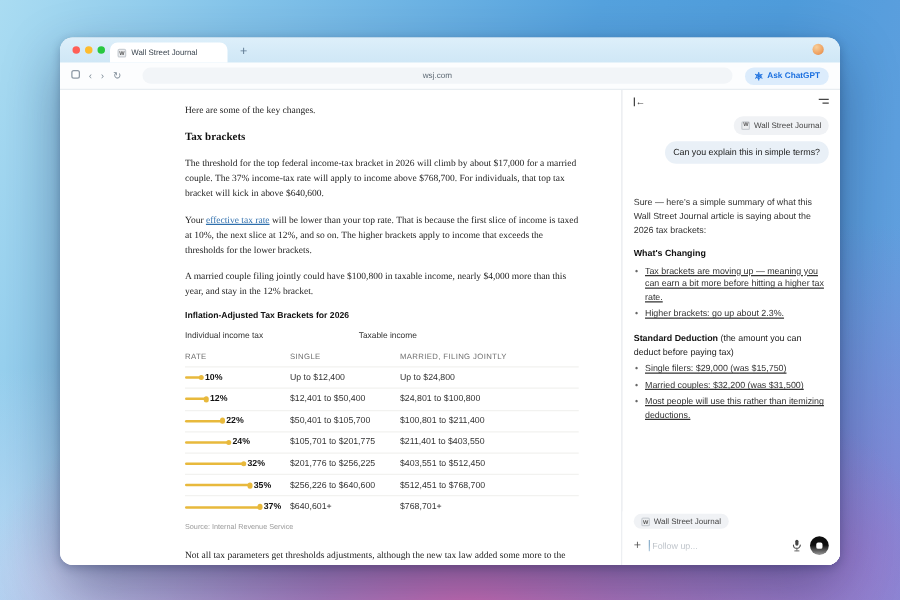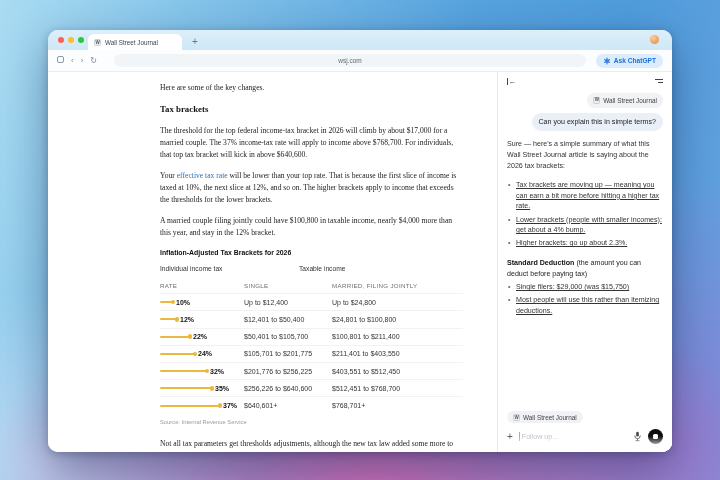--- a/index.html
+++ b/index.html
@@ -36,24 +36,24 @@
   .toolbar{ height:22px; background:#fcfdfe; border-bottom:1px solid #e8edf1; display:flex; align-items:center; padding:0 9px; flex:none; }
   .tool-ic{ color:#7e8b97; font-size:8px; line-height:1; margin-right:7px; flex:none; }
   .winic{ width:7px; height:7px; border:1px solid #8d99a4; border-radius:2px; }
   .urlbar{ flex:1; height:13px; margin:0 10px; background:#f2f5f8; border-radius:7px;
         display:flex; align-items:center; justify-content:center; font-size:6.5px; color:#5d6974; }
   .askbtn{ height:14px; padding:0 7px; background:#dcecfc; border-radius:8px; display:flex; align-items:center; gap:3px;
         font-size:6.6px; font-weight:bold; color:#1a6fdf; flex:none; }
   
   .content{ flex:1; display:flex; min-height:0; background:#fff; }
   .article{ flex:1; min-width:0; padding:10px 34px 16px 100px; overflow:hidden;
-        font-family:"Liberation Serif","DejaVu Serif",serif; font-size:7.6px; line-height:1.58; color:#222;margin-left:12px; }
+        font-family:"Liberation Serif","DejaVu Serif",serif; font-size:7.6px; line-height:1.58; color:#222; }
   .article p{ margin-bottom:9px; }
   .article h3{ font-size:8.8px; margin:5px 0 8px; color:#111; }
-  .a-link{ color:#2f6fad; }
+  .a-link{ color:#2f6fad; text-decoration:underline; }
   
   .wsj-table{ margin:3px 0 11px; font-family:"Liberation Sans","DejaVu Sans",sans-serif; }
   .t-title{ font-size:6.9px; font-weight:bold; color:#111; margin-bottom:5px; }
   .t-groups{ display:grid; grid-template-columns:84px 1fr; font-size:6.7px; color:#333; padding-bottom:4px; }
   .t-groups .g2{ padding-left:55px; }
   .t-head{ display:grid; grid-template-columns:84px 88px auto; font-size:6.2px; color:#6e6e6e; letter-spacing:.3px; padding:3px 0 2px; }
   .t-row{ display:grid; grid-template-columns:84px 88px auto; align-items:center; padding:2.6px 0; border-top:1px solid #f2f2f0; }
   .t-rate{ display:flex; align-items:center; gap:3px; font-weight:bold; font-size:7px; color:#111; }
   .t-bar{ height:2px; background:#e8b93c; position:relative; border-radius:1px; flex:none; }
   .t-bar::after{ content:""; position:absolute; right:-2px; top:-1.2px; width:4.4px; height:4.4px; border-radius:50%; background:#e8b93c; }
@@ -64,21 +64,21 @@
   .sb-header{ height:18px; display:flex; align-items:center; justify-content:space-between; padding:0 9px; flex:none; }
   .collapse-ic{ font-size:7.5px; color:#444; border-left:1px solid #444; padding-left:.5px; line-height:7px; }
   .menu-ic{ display:flex; flex-direction:column; gap:2px; align-items:flex-end; }
   .menu-ic i{ display:block; height:1px; background:#444; }
   .menu-ic i:nth-child(1){ width:8px; } .menu-ic i:nth-child(2){ width:5px; }
   .sb-msgs{ flex:1; min-height:0; overflow:hidden; padding:3px 9px 0; font-size:7.1px; line-height:1.5; color:#333; position:relative; }
   .chip-row{ display:flex; justify-content:flex-end; margin-bottom:5px; }
   .chip{ display:inline-flex; align-items:center; gap:3px; background:#f0f2f5; border-radius:8px; padding:2.5px 6px; font-size:6.4px; color:#444; max-width:100%; }
   .chip .favicon{ width:7px; height:7px; }
   .chip-text{ white-space:nowrap; overflow:hidden; }
-  .bubble-row{ display:flex; justify-content:flex-end; margin-bottom:8px; }
+  .bubble-row{ display:flex; justify-content:flex-end; margin-bottom:26px; }
   .bubble{ background:#e9f0f7; border-radius:9px; padding:4px 7px; font-size:7.1px; color:#222; white-space:nowrap; }
   .sb-intro{ margin-bottom:9px; }
   .sb-h{ margin:9px 0 3px; color:#222; }
   .sb-h b{ color:#111; }
   .sb-bullet{ position:relative; padding-left:9px; margin-bottom:2.5px;text-decoration:underline; }
   .sb-bullet::before{ content:"•"; position:absolute; left:1px; top:0; color:#666; }
   .sb-fade{ position:absolute; left:0; right:0; bottom:0; height:16px; background:linear-gradient(rgba(255,255,255,0),#fff 85%); pointer-events:none; }
   .composer{ flex:none; padding:2px 9px 8px; background:#fff; }
   .composer .chip-row{ justify-content:flex-start; margin-bottom:6px; }
   .composer .chip-text{ max-width:66px; }
@@ -229,25 +229,26 @@
             <span class="chip">
               <span class="favicon">W</span>
               <span class="chip-text">Wall Street Journal</span>
             </span>
           </div>
           <div class="bubble-row">
             <span class="bubble">Can you explain this in simple terms?</span>
           </div>
           <div class="sb-intro">Sure — here's a simple summary of what this Wall Street Journal article is saying about the 2026 tax brackets:</div>
           <div id="chat-sections">
+              <div class="sb-h"><b>What's Changing</b></div>
               <div class="sb-bullet">Tax brackets are moving up — meaning you can earn a bit more before hitting a higher tax rate.</div>
-              <div class="sb-bullet">Lower brackets (people with smaller incomes): get about a 4% bump.</div>
               <div class="sb-bullet">Higher brackets: go up about 2.3%.</div>
               <div class="sb-h"><b>Standard Deduction</b> (the amount you can deduct before paying tax)</div>
               <div class="sb-bullet">Single filers: $29,000 (was $15,750)</div>
+              <div class="sb-bullet">Married couples: $32,200 (was $31,500)</div>
               <div class="sb-bullet">Most people will use this rather than itemizing deductions.</div>
             </div>
         </div>
         <div class="sb-fade"></div>
 
         <div class="composer">
           <div class="chip-row">
             <span class="chip">
               <span class="favicon">W</span>
               <span class="chip-text">Wall Street Journal</span>

